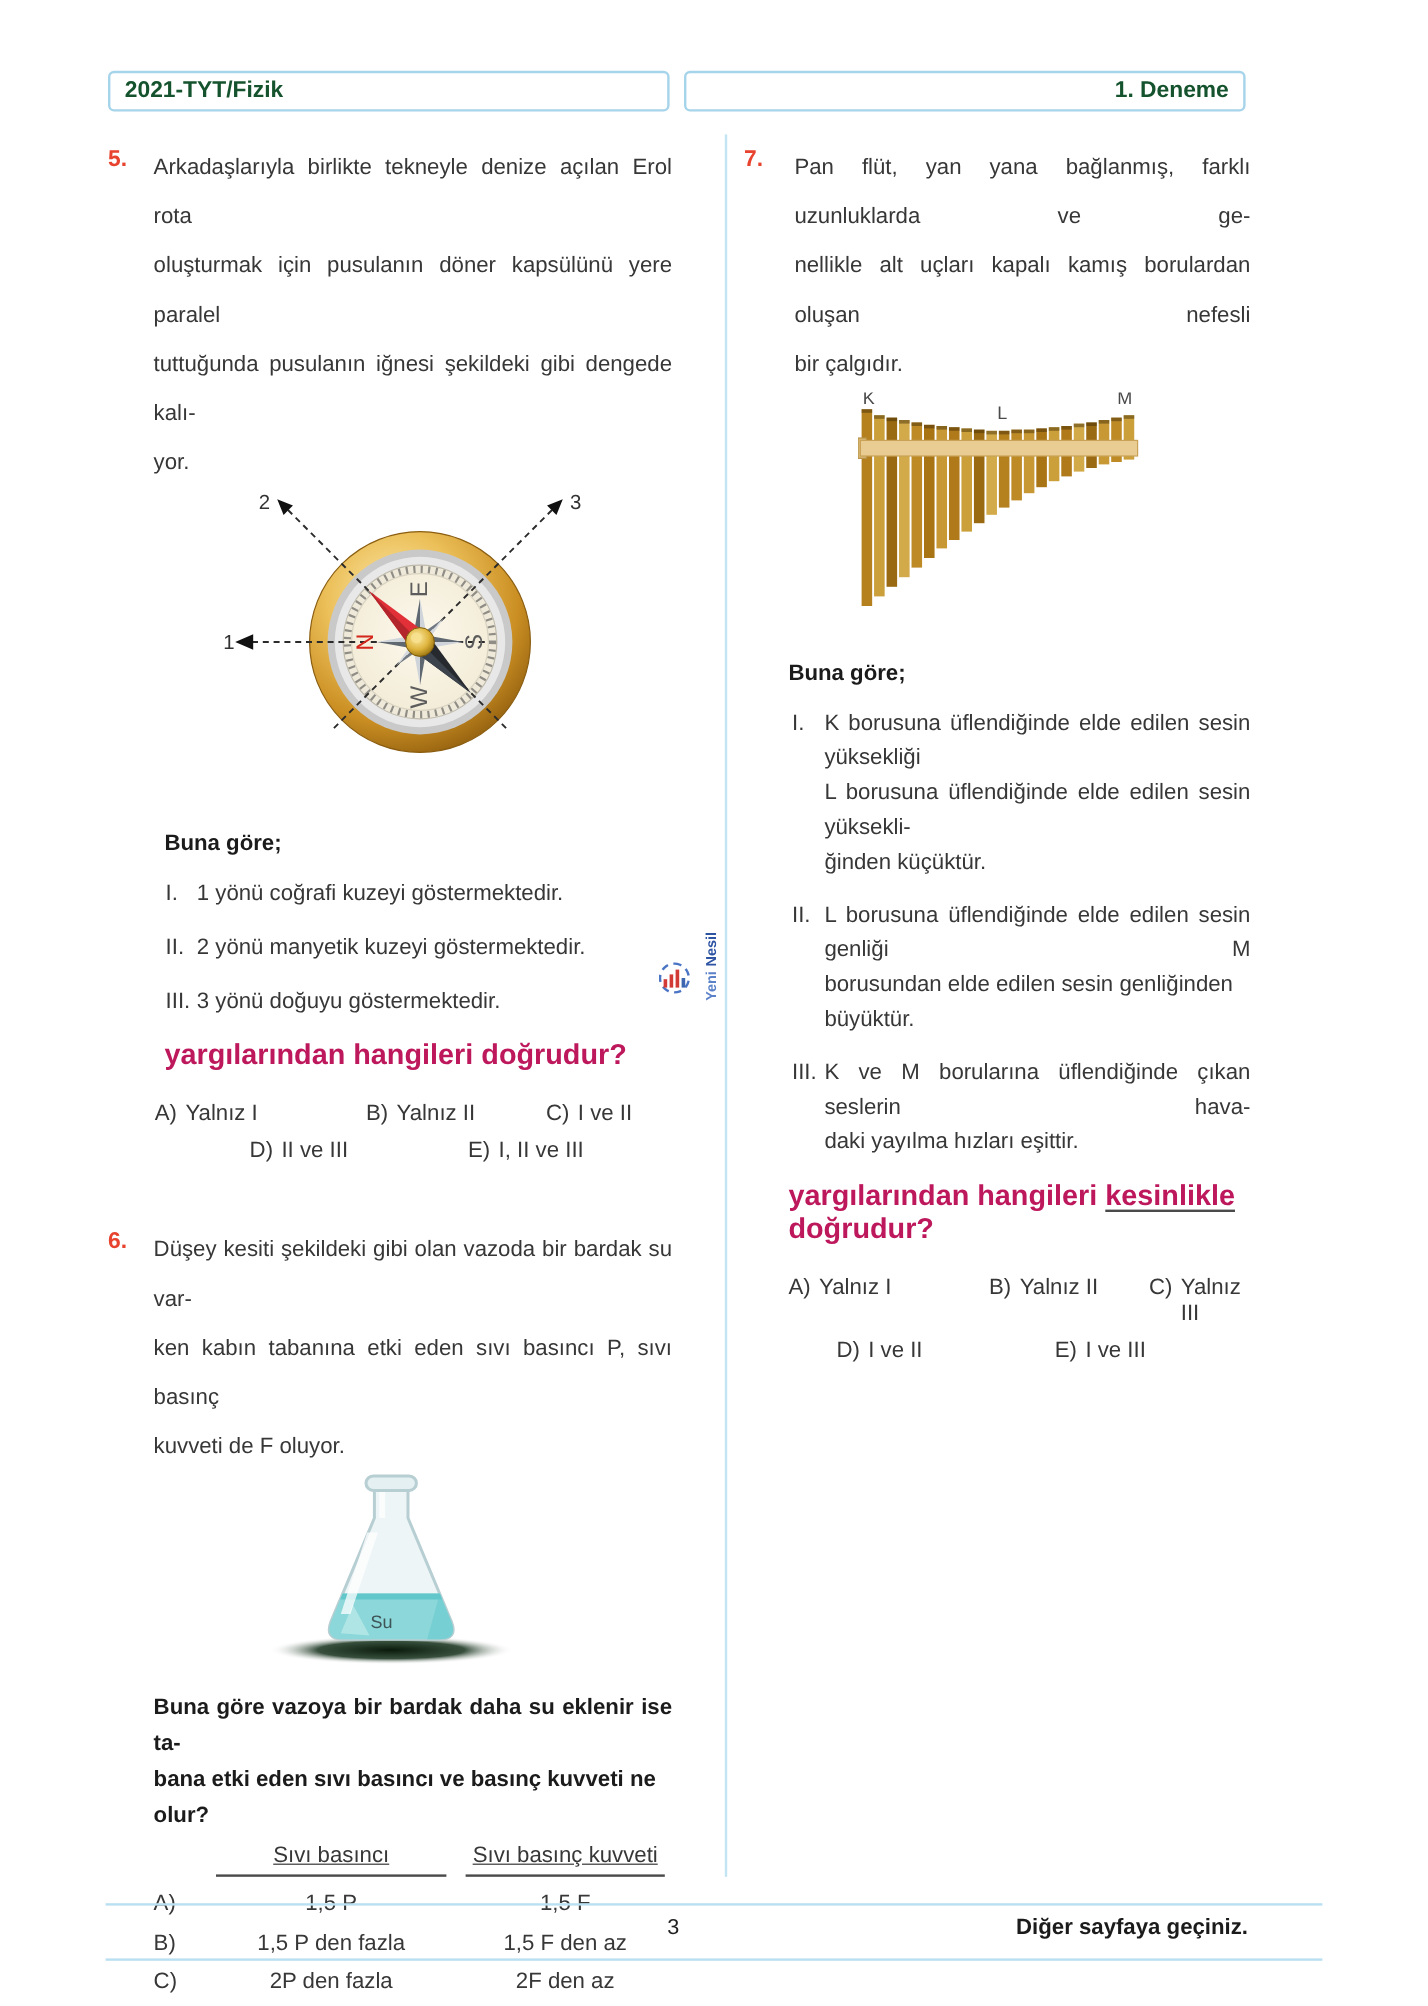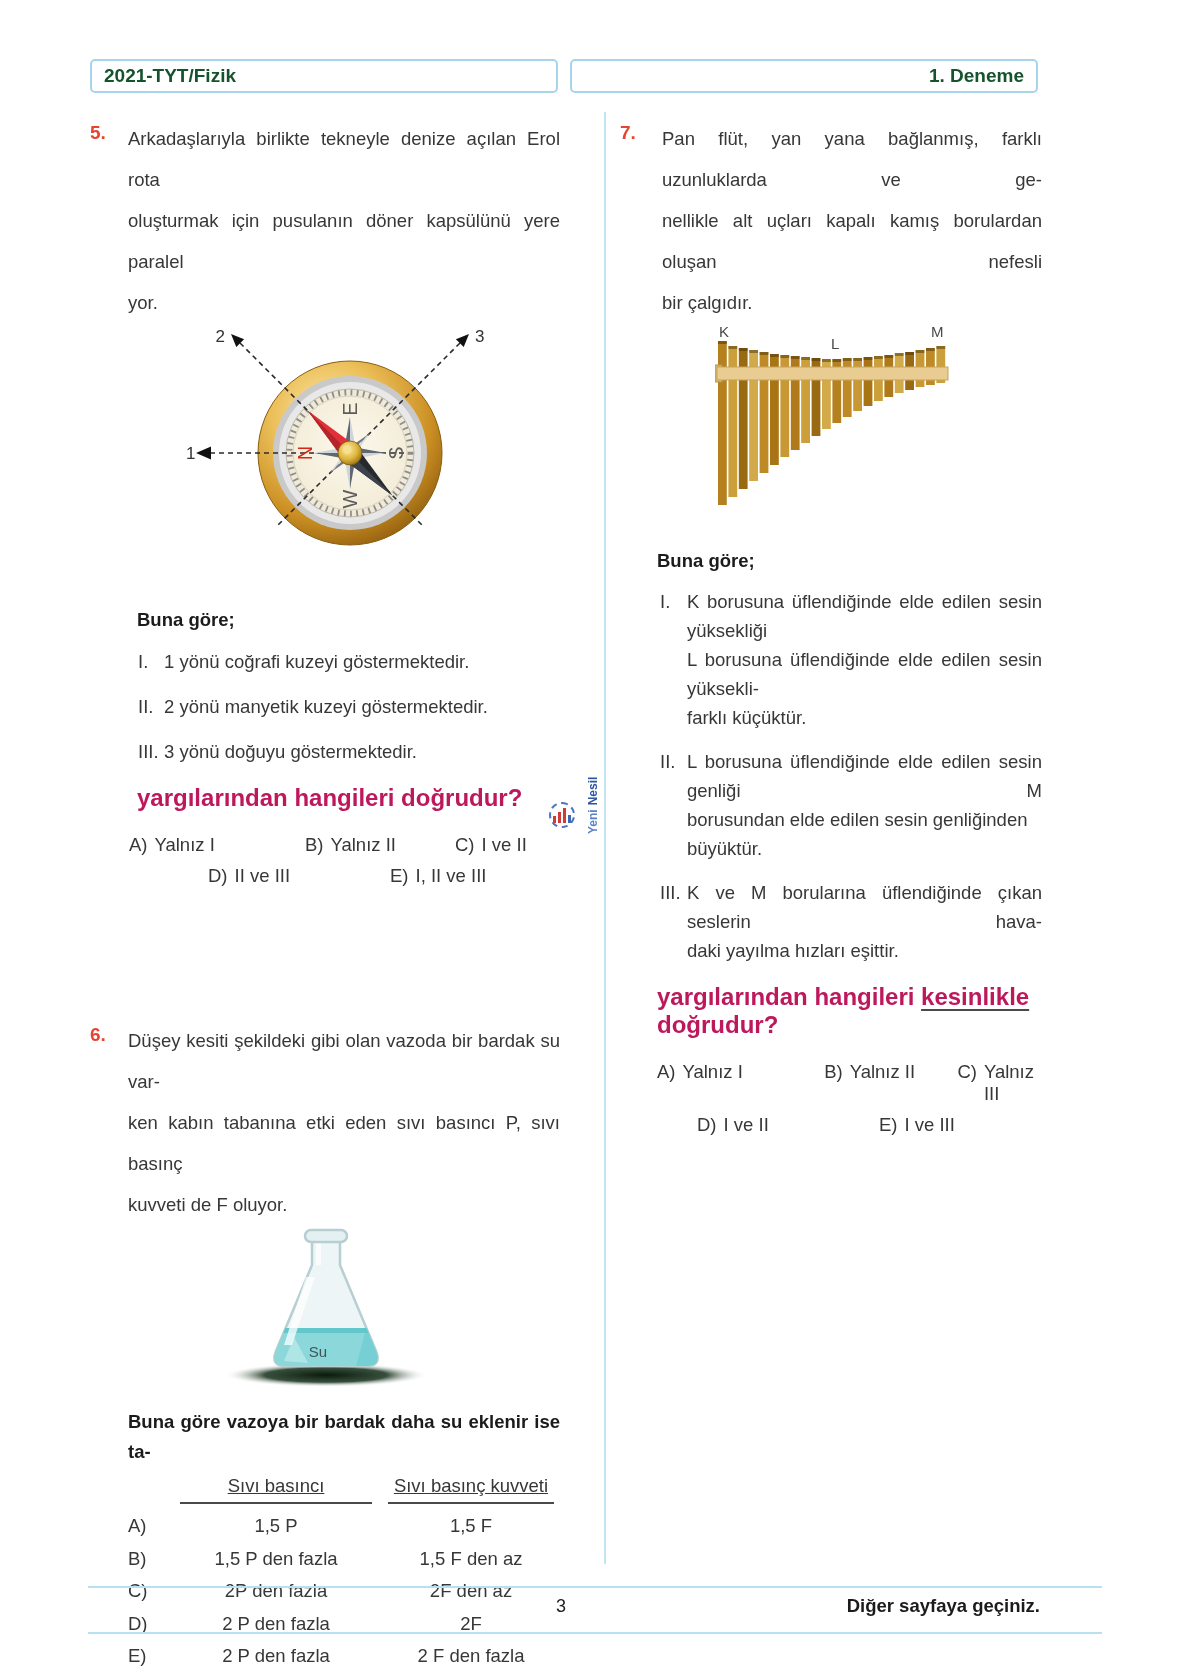--- a/index.html
+++ b/index.html
@@ -94,20 +94,21 @@
   </div>
 
   <div class="vdivider"></div>
 
   <section class="q q5">
     <div class="qhead">
       <span class="qnum">5.</span>
       <div class="qbody">
         <div class="jl">Arkadaşlarıyla birlikte tekneyle denize açılan Erol rota</div>
         <div class="jl">oluşturmak için pusulanın döner kapsülünü yere paralel</div>
+        <div class="jl">tuttuğunda pusulanın iğnesi şekildeki gibi dengede kalı-</div>
         <div>yor.</div>
       </div>
     </div>
 
     <svg class="compass" width="340" height="238" viewBox="0 0 340 238">
       <defs>
         <radialGradient id="gGold" cx="38%" cy="30%" r="75%">
           <stop offset="0%" stop-color="#fbe9ac"></stop>
             <stop offset="40%" stop-color="#ecc05a"></stop>
           <stop offset="75%" stop-color="#cb8f23"></stop>
@@ -241,20 +242,21 @@
       <path d="M79.5,103 L160.5,103 L162.5,108 L77.5,108 Z" fill="#62c7cb"></path>
       <polygon points="88,112 102,138 78,136" fill="#b9e8e9" opacity="0.8"></polygon>
       <polygon points="100,52 109,52 86,120 78,120" fill="#ffffff" opacity="0.75"></polygon>
       <rect x="110" y="16" width="5" height="24" fill="#ffffff" opacity="0.75"></rect>
       <rect x="99" y="5" width="42" height="12" rx="6" fill="#e4f0f2" stroke="#b7ced2" stroke-width="2.5"></rect>
       <text x="112" y="132" font-size="15" fill="#3f5457" text-anchor="middle">Su</text>
     </svg>
 
     <div class="q6stem">
       <div class="jl">Buna göre vazoya bir bardak daha su eklenir ise ta-</div>
+      <div>bana etki eden sıvı basıncı ve basınç kuvveti ne olur?</div>
     </div>
 
     <div class="vtable">
       <div class="throw">
         <span class="hc hc1">Sıvı basıncı</span>
         <span class="hc hc2">Sıvı basınç kuvveti</span>
       </div>
       <div class="trow">
         <span class="tletter">A)</span>
           <span class="tc1">1,5 P</span>
@@ -349,21 +351,21 @@
       <text x="216" y="10" font-size="15" fill="#4a4a4a">M</text>
     </svg>
 
     <div class="lead">Buna göre;</div>
 
     <div class="item">
       <span class="roman">I.</span>
       <span class="itext">
         <div class="jl">K borusuna üflendiğinde elde edilen sesin yüksekliği</div>
         <div class="jl">L borusuna üflendiğinde elde edilen sesin yüksekli-</div>
-        <div>farklı küçüktür.</div>
+        <div>ğinden küçüktür.</div>
       </span>
     </div>
     <div class="item">
       <span class="roman">II.</span>
       <span class="itext">
         <div class="jl">L borusuna üflendiğinde elde edilen sesin genliği M</div>
         <div>borusundan elde edilen sesin genliğinden büyüktür.</div>
       </span>
     </div>
     <div class="item">

